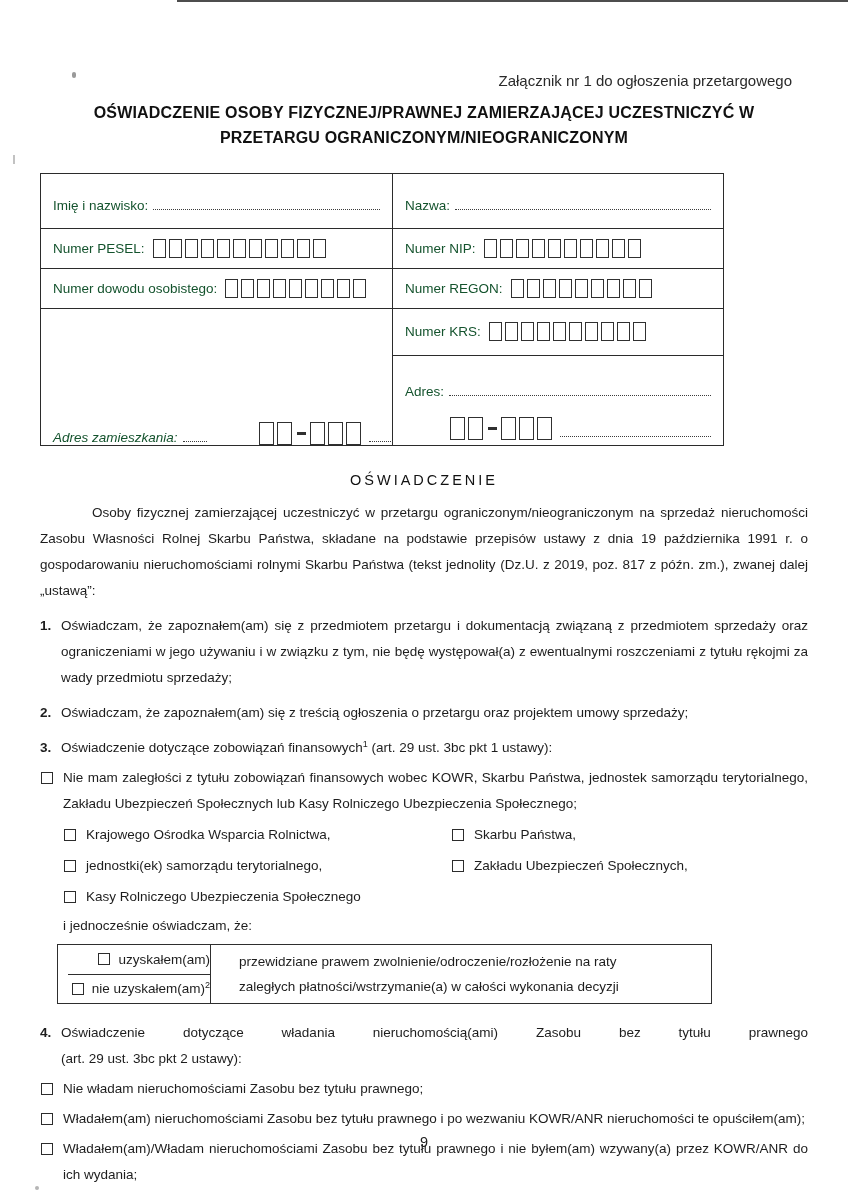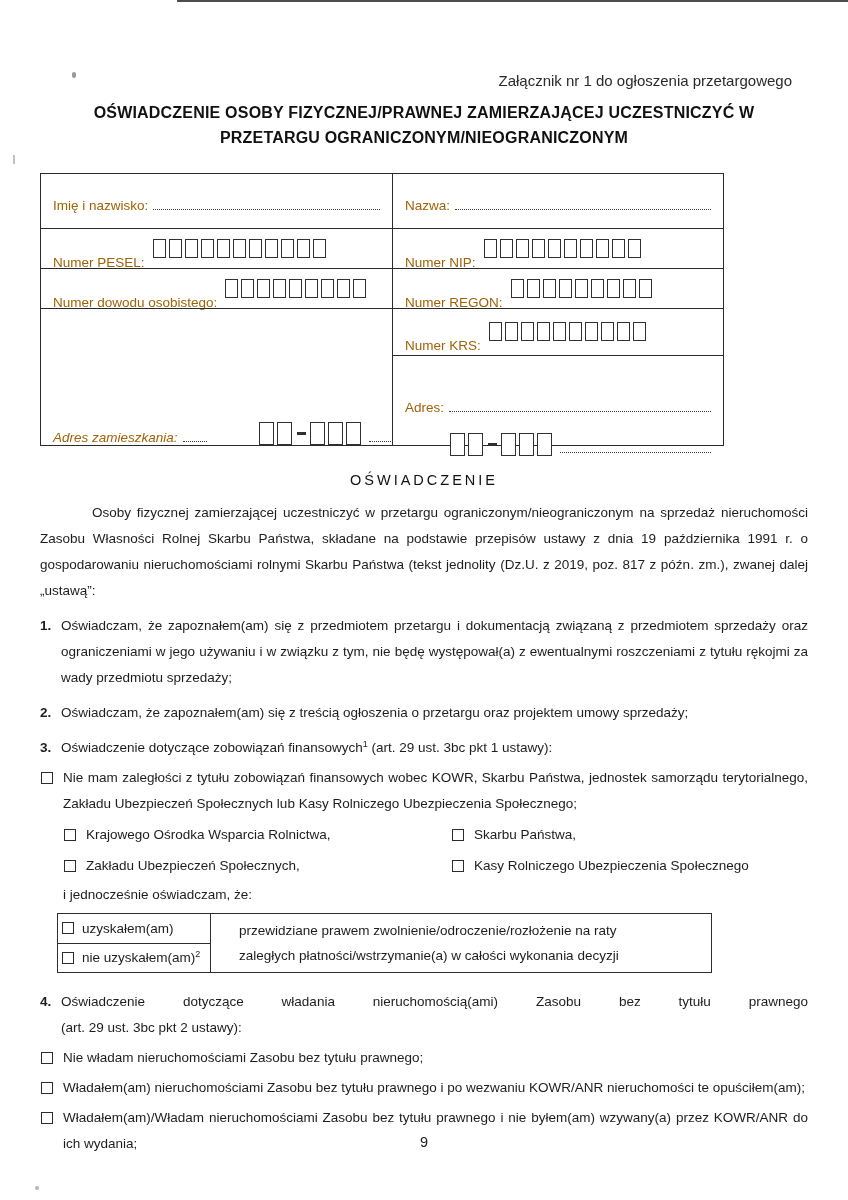--- a/index.html
+++ b/index.html
@@ -28,23 +28,23 @@
   .ftable { display:flex; margin-top:22px; width:684px; border:1.7px solid #2b2b2b; background:#fff; }
   .fcol { display:flex; flex-direction:column; }
   .fcol.left  { width:352px; border-right:1.5px solid #2b2b2b; }
   .fcol.right { flex:1; }
   .fcell { padding:0 10px 0 12px; display:flex; }
   .fcell + .fcell { border-top:1.5px solid #2b2b2b; }
   .cell-label-row  { height:54px; align-items:flex-end; padding-bottom:15px; }
   .cell-box-row    { height:40px; align-items:center; }
   .cell-krs        { height:47px; align-items:center; }
   .cell-addr-left  { height:137px; flex-direction:row; justify-content:flex-start; padding-top:28px;font-style:italic; }
-  .cell-addr-right { height:90px; flex-direction:column; justify-content:flex-start; padding-top:16px; }
-
-  .lbl { font-size:13.5px; white-space:nowrap; color:#a16207;margin-top:28px; }
+  .cell-addr-right { height:90px; flex-direction:column; justify-content:flex-start; padding-top:28px; }
+
+  .lbl { font-size:13.5px; white-space:nowrap; color:#14532d; }
   .ldr-row { display:flex; align-items:flex-end; width:100%; }
   .dots { flex:1; border-bottom:1.7px dotted #3c3c3c; margin:0 2px 3px 5px; min-width:24px; height:12px; }
 
   .boxes { display:flex; align-items:center; margin-left:8px; }
   .fbox { display:inline-block; width:13px; height:19px; border:1.7px solid #303030; margin-right:3px; background:#fff; }
   .postal-row { display:flex; align-items:flex-end; margin-top:18px; width:100%; }
   .postal-row .boxes { margin-left:0; }
   .postal-row .fbox { width:15px; height:23px; border-width:1.8px; }
   .indent-left  { padding-left:50px; }
   .indent-right { padding-left:45px; }
@@ -63,21 +63,21 @@
   .cbrow { display:flex; margin-top:4px; font-size:13.5px; line-height:26px; }
   .cb { width:12px; height:12px; border:1.7px solid #2c2c2c; margin:7px 10px 0 1px; flex-shrink:0; background:#fff; }
   .cbtext { flex:1; text-align:justify; }
   .subgrid { display:grid; grid-template-columns:388px 1fr; margin-left:23px; }
   .subgrid .cbrow { margin-top:5px; }
   .subgrid .cbtext { text-align:left; }
   .connector { margin-left:23px; margin-top:3px; font-size:13.5px; line-height:26px; }
 
   
   .itable { display:flex; margin-top:5px; margin-left:17px; width:655px; border:1.6px solid #2e2e2e; }
-  .itable-left { width:153px; border-right:1.5px solid #2e2e2e; display:flex; flex-direction:column; }
+  .itable-left { width:153px; border-right:1.5px solid #2e2e2e; display:flex; flex-direction:column;align-items:flex-end; }
   .it-row { height:29px; display:flex; align-items:center; padding-left:3px; font-size:13.5px; }
   .it-row + .it-row { border-top:1.5px solid #2e2e2e; }
   .it-row .cb { margin:0 8px 0 1px; }
   .itable-right { flex:1; display:flex; flex-direction:column; justify-content:center; padding-left:28px; font-size:13.5px; line-height:25px; }
 
   .sec4 { margin-top:16px; }
 
   .page-number { position:absolute; bottom:50px; left:0; right:0; text-align:center; font-size:14.5px; color:#1d1d1d; }
 </style>
 </head>
@@ -257,20 +257,24 @@
     <div class="cbrow">
       <span class="cb"></span>
       <div class="cbtext">Krajowego Ośrodka Wsparcia Rolnictwa,</div>
     </div>
     <div class="cbrow">
       <span class="cb"></span>
       <div class="cbtext">Skarbu Państwa,</div>
     </div>
     <div class="cbrow">
       <span class="cb"></span>
+      <div class="cbtext">jednostki(ek) samorządu terytorialnego,</div>
+    </div>
+    <div class="cbrow">
+      <span class="cb"></span>
       <div class="cbtext">Zakładu Ubezpieczeń Społecznych,</div>
     </div>
     <div class="cbrow">
       <span class="cb"></span>
       <div class="cbtext">Kasy Rolniczego Ubezpieczenia Społecznego</div>
     </div>
     <div></div>
   </div>
 
   <div class="connector">i jednocześnie oświadczam, że:</div>

